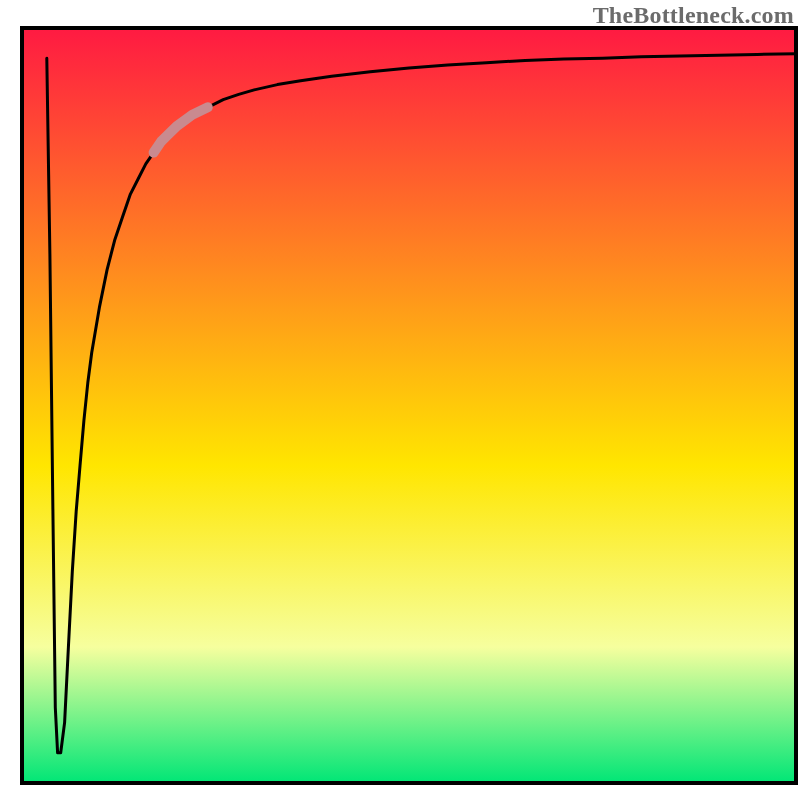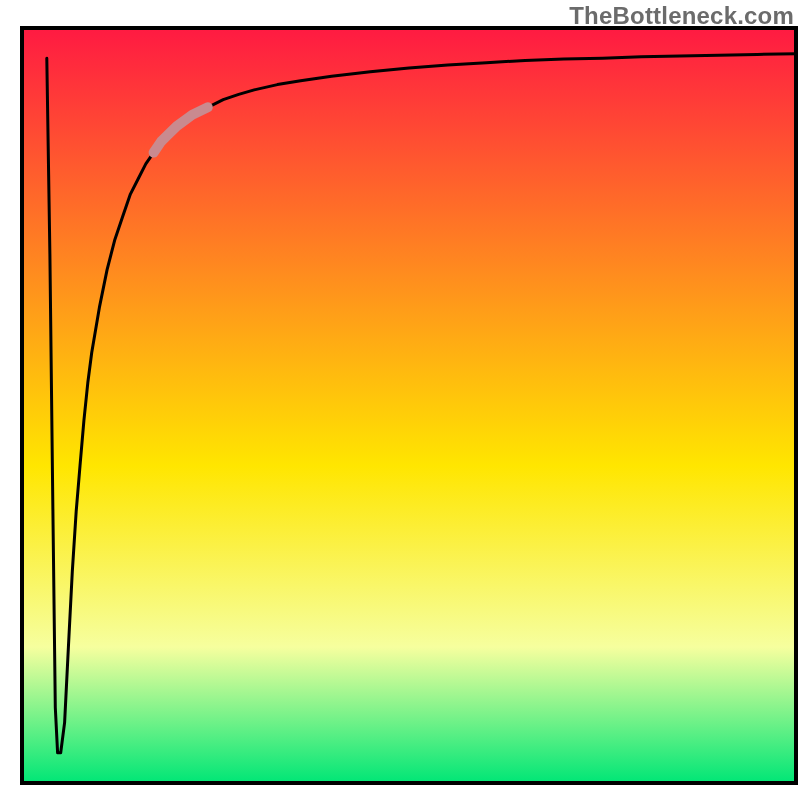--- a/index.html
+++ b/index.html
@@ -19,20 +19,21 @@
   .watermark {
     position: absolute;
     top: 2px;
     right: 6px;
     font-size: 24px;
     font-weight: 600;
     color: #6b6b6b;
     letter-spacing: 0.2px;
     pointer-events: none;
     user-select: none;
+    font-family: Liberation Serif, serif;
   }
   svg {
     display: block;
   }
 </style>
 </head>
 <body>
 
 <div class="chart-wrap">
   <div class="watermark">TheBottleneck.com</div>

